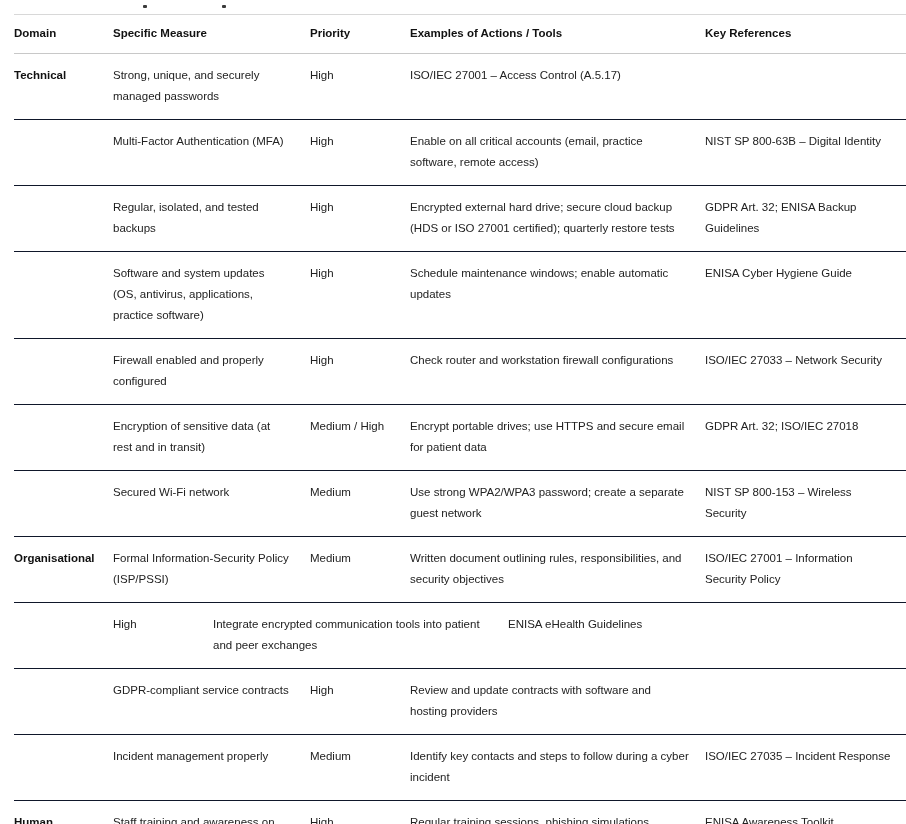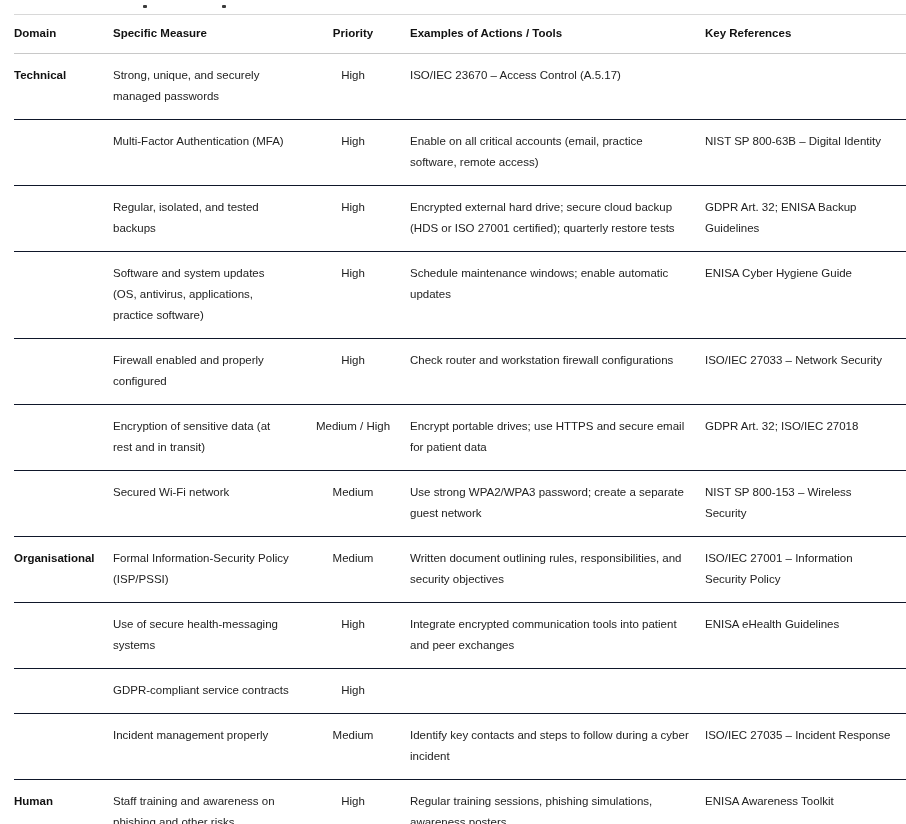--- a/index.html
+++ b/index.html
@@ -44,21 +44,21 @@
   .tr {
     display: flex;
     border-bottom: 1px solid #0f172a;
   }
   .tr:last-child { border-bottom: none; }
   .td {
     padding: 11px 0 12px 0;
   }
   .col-domain     { width: 99px;  flex: 0 0 99px;  padding-right: 12px; box-sizing: border-box; }
   .col-measure    { width: 197px; flex: 0 0 197px; padding-right: 20px; box-sizing: border-box; }
-  .col-priority   { width: 100px; flex: 0 0 100px; padding-right: 14px; box-sizing: border-box; text-align: center; }
+  .col-priority   { width: 100px; flex: 0 0 100px; padding-right: 14px; box-sizing: border-box; }
   .col-examples   { width: 295px; flex: 0 0 295px; padding-right: 15px; box-sizing: border-box; }
   .col-references { flex: 1 1 auto; min-width: 0;  padding-right: 11px;  box-sizing: border-box; }
   .domain-cell { font-weight: bold; color: #111111; }
 </style>
 </head>
 <body>
 
 <div class="page">
 
   <div class="clipped-title">
@@ -72,21 +72,21 @@
       <div class="th col-measure">Specific Measure</div>
       <div class="th col-priority">Priority</div>
       <div class="th col-examples">Examples of Actions / Tools</div>
       <div class="th col-references">Key References</div>
     </div>
     <div class="tbody" id="tbody">
   <div class="tr">
     <div class="td col-domain domain-cell">Technical</div>
     <div class="td col-measure">Strong, unique, and securely managed passwords</div>
     <div class="td col-priority">High</div>
-    <div class="td col-references">ISO/IEC 23670 – Access Control (A.5.17)</div>
+    <div class="td col-references">ISO/IEC 27001 – Access Control (A.5.17)</div>
   </div>
 
   <div class="tr">
     <div class="td col-domain domain-cell"></div>
     <div class="td col-measure">Multi-Factor Authentication (MFA)</div>
     <div class="td col-priority">High</div>
     <div class="td col-examples">Enable on all critical accounts (email, practice software, remote access)</div>
     <div class="td col-references">NIST SP 800-63B – Digital Identity</div>
   </div>
 
@@ -133,30 +133,30 @@
   <div class="tr">
     <div class="td col-domain domain-cell">Organisational</div>
     <div class="td col-measure">Formal Information-Security Policy (ISP/PSSI)</div>
     <div class="td col-priority">Medium</div>
     <div class="td col-examples">Written document outlining rules, responsibilities, and security objectives</div>
     <div class="td col-references">ISO/IEC 27001 – Information Security Policy</div>
   </div>
 
   <div class="tr">
     <div class="td col-domain domain-cell"></div>
-    <div class="td col-measure">Use of secure health-messaging systems</div>
     <div class="td col-priority">High</div>
     <div class="td col-examples">Integrate encrypted communication tools into patient and peer exchanges</div>
     <div class="td col-references">ENISA eHealth Guidelines</div>
   </div>
 
   <div class="tr">
     <div class="td col-domain domain-cell"></div>
     <div class="td col-measure">GDPR-compliant service contracts</div>
     <div class="td col-priority">High</div>
+    <div class="td col-examples">Review and update contracts with software and hosting providers</div>
   </div>
 
   <div class="tr">
     <div class="td col-domain domain-cell"></div>
     <div class="td col-measure">Incident management properly</div>
     <div class="td col-priority">Medium</div>
     <div class="td col-examples">Identify key contacts and steps to follow during a cyber incident</div>
     <div class="td col-references">ISO/IEC 27035 – Incident Response</div>
   </div>
 

